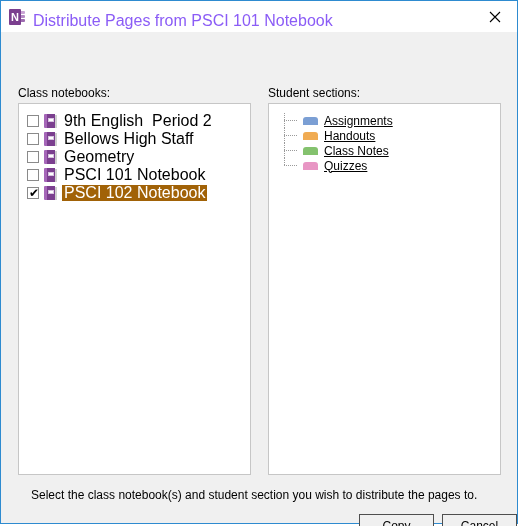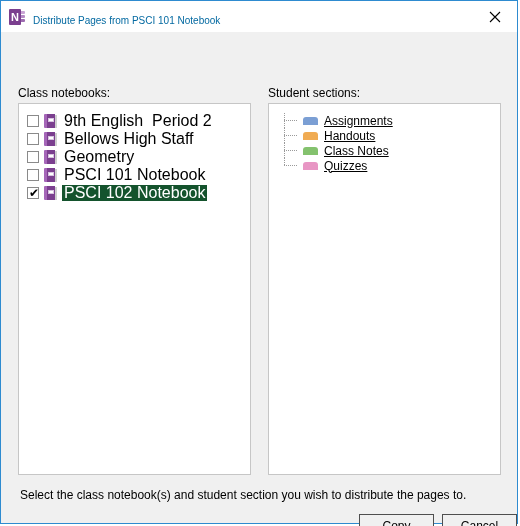--- a/index.html
+++ b/index.html
@@ -71,22 +71,22 @@
     width: 4px;
     height: 3px;
     background: #b07cc0;
     border-radius: 0 1px 1px 0;
   }
   .app-icon .tab.t1 { top: 2px; background: #c9a3d4; }
   .app-icon .tab.t2 { top: 6px; background: #b48ac4; }
   .app-icon .tab.t3 { top: 10px; background: #9d6bb0; }
 
   .title-text {
-    font-size: 10px;
-    color: #0369a1;
+    font-size: 16px;
+    color: #8b5cf6;
     white-space: nowrap;
     flex: 1 1 auto;
     margin-top: 8px;
   }
   .close-btn {
     width: 45px;
     height: 30px;
     flex: 0 0 auto;
     display: flex;
     align-items: center;
@@ -188,21 +188,21 @@
     background: #cfcfcf;
   }
   .nb-name {
     font-size: 16px;
     color: #000;
     line-height: 14px;
     padding: 1px 2px 1px 2px;
     white-space: pre;
   }
   .nb-row.selected .nb-name {
-    background: #14532d;
+    background: #a16207;
     color: #ffffff;
   }
 
   
   .sec-list {
     padding-top: 9px;
     position: relative;
   }
   .sec-row {
     height: 15px;
@@ -251,21 +251,21 @@
   .sec-name {
     font-size: 12px;
     color: #000;
     line-height: 14px;
     white-space: nowrap;
   }
 
   
   .footer-text {
     position: absolute;
-    left: 19px;
+    left: 30px;
     top: 456px;
     font-size: 12px;
     color: #000;
     white-space: nowrap;
   }
   .btn {
     position: absolute;
     top: 482px;
     width: 75px;
     height: 24px;

